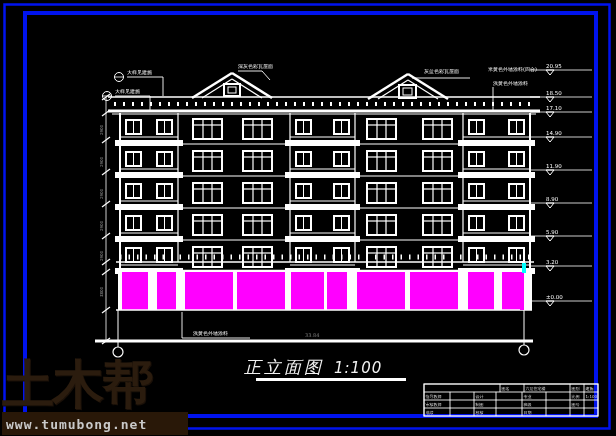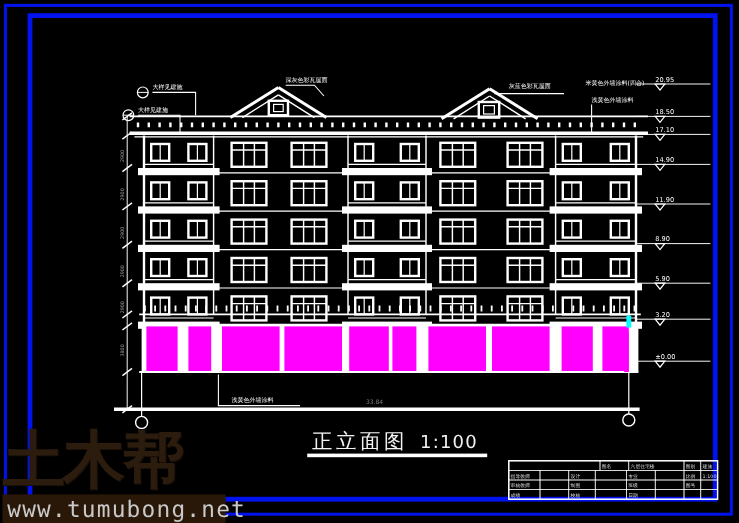--- a/index.html
+++ b/index.html
@@ -1,29 +1,29 @@
 <!DOCTYPE html>
 <html><head>
 <meta charset="utf-8">
 <style>
   html,body{margin:0;padding:0;background:#000;}
   #stage{position:relative;width:616px;height:436px;background:#000;overflow:hidden;
          font-family:"DejaVu Sans","Liberation Sans",sans-serif;}
   #cad{position:absolute;left:0;top:0;z-index:1;}
   
-  #dwg-title{position:absolute;left:260px;top:356px;z-index:2;color:#f2f2f2;
-             font-size:17px;letter-spacing:3px;white-space:nowrap;}
+  #dwg-title{position:absolute;left:244px;top:356px;z-index:2;color:#f2f2f2;
+             font-size:17px;letter-spacing:3px;white-space:nowrap;font-style:italic;}
   #dwg-title .scale{letter-spacing:1px;margin-left:10px;font-size:15px;}
   #title-underline{position:absolute;left:256px;top:378px;width:150px;height:3px;background:#fff;z-index:2;}
   
   #watermark{position:absolute;left:2px;top:358px;z-index:3;width:186px;}
   #wm-brand{font-size:52px;line-height:52px;font-weight:bold;color:#2b1c0e;
             letter-spacing:-2px;font-family:"DejaVu Sans",sans-serif;text-shadow:1px 1px 0 #1a1008;}
   #wm-bar{margin-top:2px;background:#291808;padding:2px 4px;}
-  #wm-url{color:#c9c9c9;font-size:19px;font-weight:normal;letter-spacing:1px;
+  #wm-url{color:#c9c9c9;font-size:13px;font-weight:bold;letter-spacing:1px;
           font-family:"DejaVu Sans Mono","Liberation Mono",monospace;}
 </style>
 </head>
 <body>
 
 <div id="stage">
   <svg id="cad" width="616" height="436" viewBox="0 0 616 436">
 
     <rect id="border-outer" x="4.5" y="4.5" width="605" height="424" fill="none" stroke-width="2.5" stroke="#0013ee"></rect>
     <rect id="border-inner" x="25" y="13" width="571" height="403" fill="none" stroke-width="4" stroke="#0013ee"></rect>

